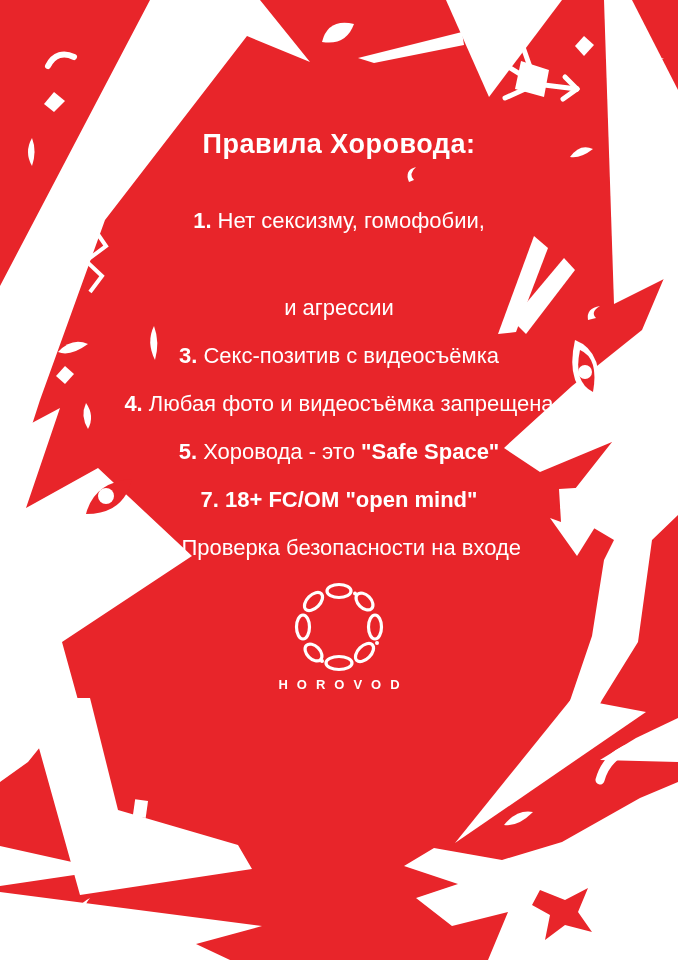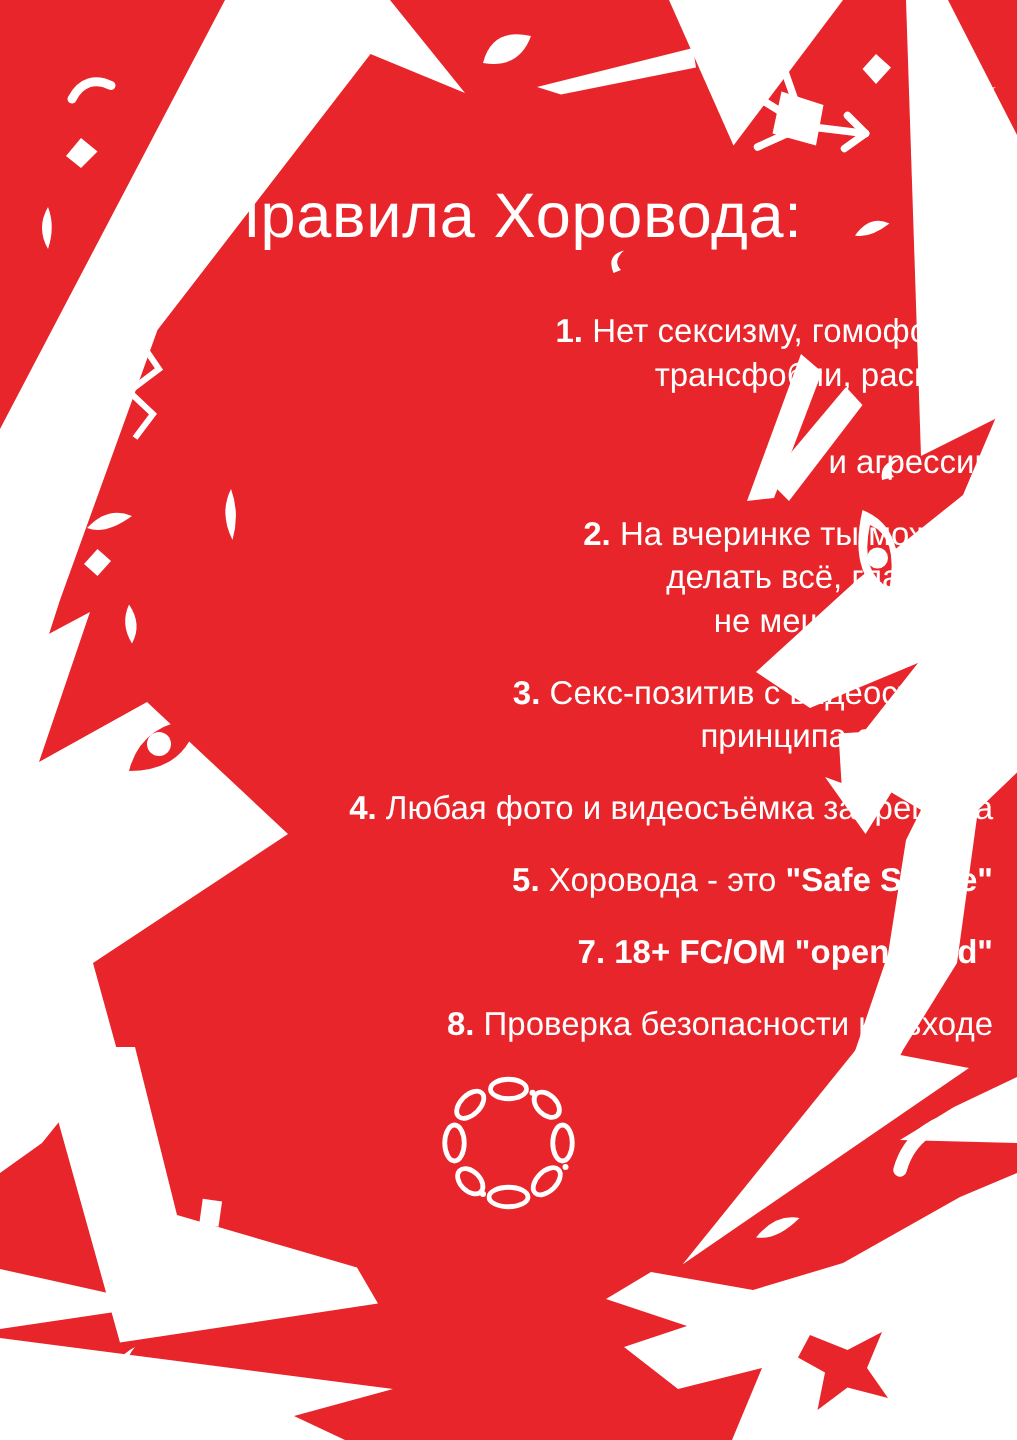--- a/index.html
+++ b/index.html
@@ -7,24 +7,24 @@
     position:relative;width:678px;height:960px;overflow:hidden;
     background:#e8252a;
     font-family:"Liberation Sans",sans-serif;
   }
   .bg-art{position:absolute;left:0;top:0;width:678px;height:960px;}
   .content{
     position:absolute;left:0;top:0;width:678px;height:960px;
     text-align:center;color:#fff;padding-top:122px;box-sizing:border-box;
   }
   .title{
-    font-size:42px;line-height:44px;font-weight:400;letter-spacing:.5px;
+    font-size:27px;line-height:44px;font-weight:700;letter-spacing:.5px;
     margin:0 0 40px 0;
   }
-  .rules{margin:16px;text-align:right;}
+  .rules{margin:0;}
   .rule{font-size:22px;line-height:29px;margin:0 0 19px 0;font-weight:400;}
   .rule .b{font-weight:700;}
   .logo{margin-top:18px;}
   .logo-ring{display:block;margin:0 auto 4px auto;}
   .wordmark{
     font-size:13px;font-weight:700;letter-spacing:9px;padding-left:9px;
     color:#fff;
   }
 </style>
 </head>
@@ -107,23 +107,22 @@
       <path d="M86,403 Q95,416 88,429 Q80,416 86,403 Z"></path>
       <path fill="none" stroke="#ffffff" stroke-width="4" d="M95,230 L106,246 L86,261 L102,276 L90,292"></path>
       <path fill="none" stroke="#ffffff" stroke-width="6" stroke-linecap="round" d="M88,606 C94,592 106,588 116,594"></path>
     </g>
   </svg>
 
   <div class="content">
     <h1 class="title">Правила Хоровода:</h1>
 
     <div class="rules" id="rules">
-        <p class="rule"><span class="b">1.</span><span> Нет сексизму, гомофобии,</span><br><span>трансфобии, расизму,</span><br><br><span>и агрессии</span></p>
-        <p class="rule"><span class="b">2.</span><span> На вчеринке ты можешь</span><br><span>делать всё, главное -</span><br><span>не мешать другим</span></p>
-        <p class="rule"><span class="b">3.</span><span> Секс-позитив с видеосъёмка</span><br><span>принципа согласия</span></p>
+        <p class="rule"><span class="b">1.</span><span> Нет сексизму, гомофобии,</span><br><br><br><span>и агрессии</span></p>
+        <p class="rule"><span class="b">3.</span><span> Секс-позитив с видеосъёмка</span><br></p>
         <p class="rule"><span class="b">4.</span><span> Любая фото и видеосъёмка запрещена</span></p>
         <p class="rule"><span class="b">5.</span><span> Хоровода - это </span><span class="b">"Safe Space"</span></p>
         <p class="rule"><span class="b">7. 18+ FC/OM "open mind"</span></p>
         <p class="rule"><span class="b">8.</span><span> Проверка безопасности на входе</span></p>
       </div>
 
     <div class="logo">
       <svg class="logo-ring" width="110" height="92" viewBox="0 0 110 92">
         <g fill="none" stroke="#ffffff" stroke-width="3.2">
           <ellipse cx="91" cy="46" rx="6.5" ry="12"></ellipse>
@@ -134,15 +133,16 @@
           <ellipse cx="29.5" cy="20.5" rx="11" ry="6.5" transform="rotate(315 29.5 20.5)"></ellipse>
           <ellipse cx="55" cy="10" rx="12" ry="6.5"></ellipse>
           <ellipse cx="80.5" cy="20.5" rx="10" ry="6.5" transform="rotate(45 80.5 20.5)"></ellipse>
         </g>
         <g fill="#ffffff">
           <circle cx="71" cy="12.5" r="2"></circle>
           <circle cx="93" cy="62" r="2"></circle>
           <circle cx="38" cy="80" r="2"></circle>
         </g>
       </svg>
+      <div class="wordmark">HOROVOD</div>
     </div>
   </div>
 </div>
 
 </body></html>

